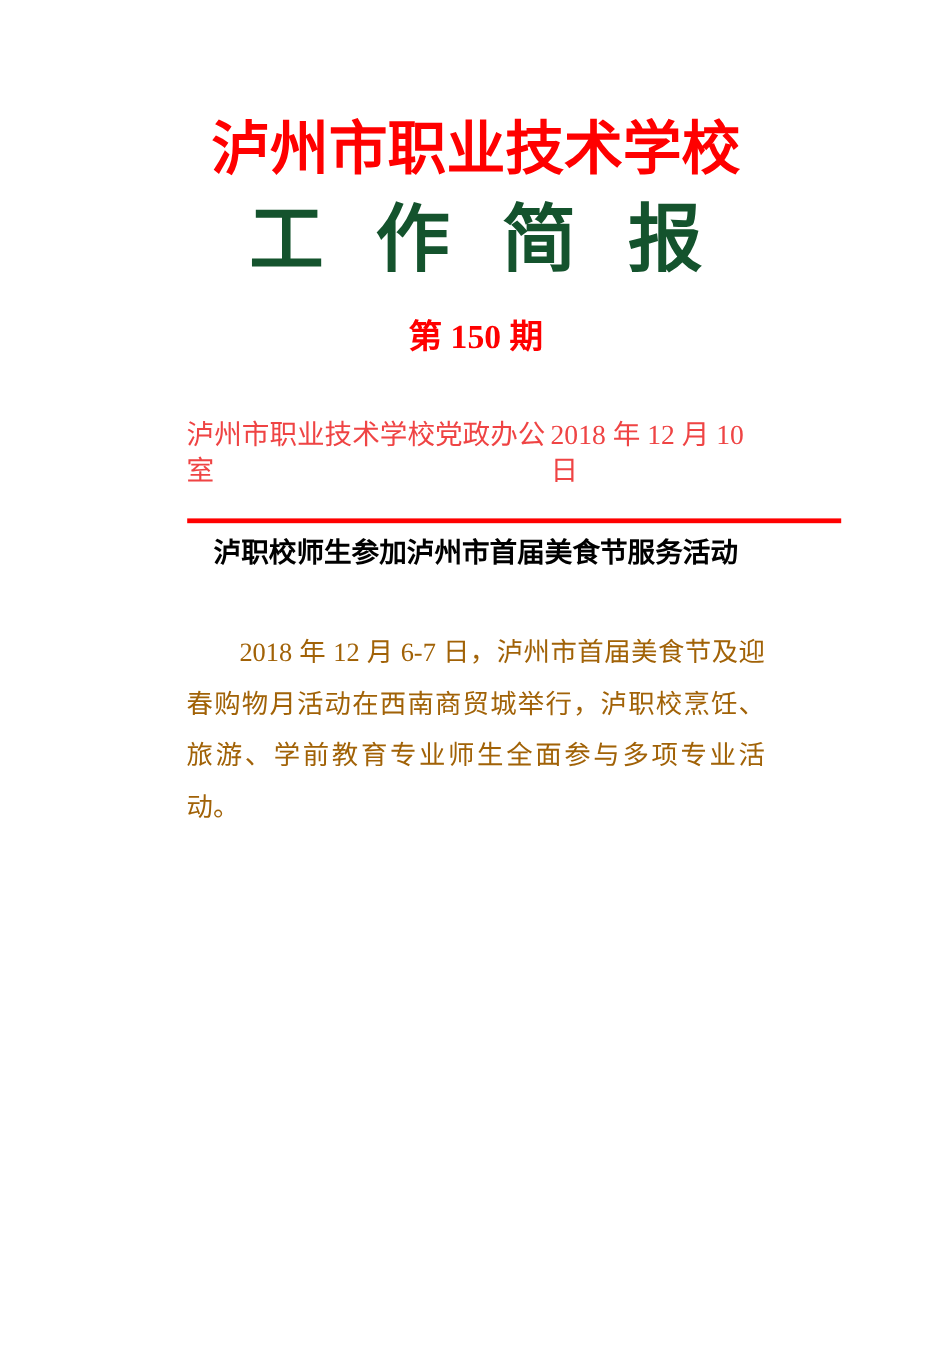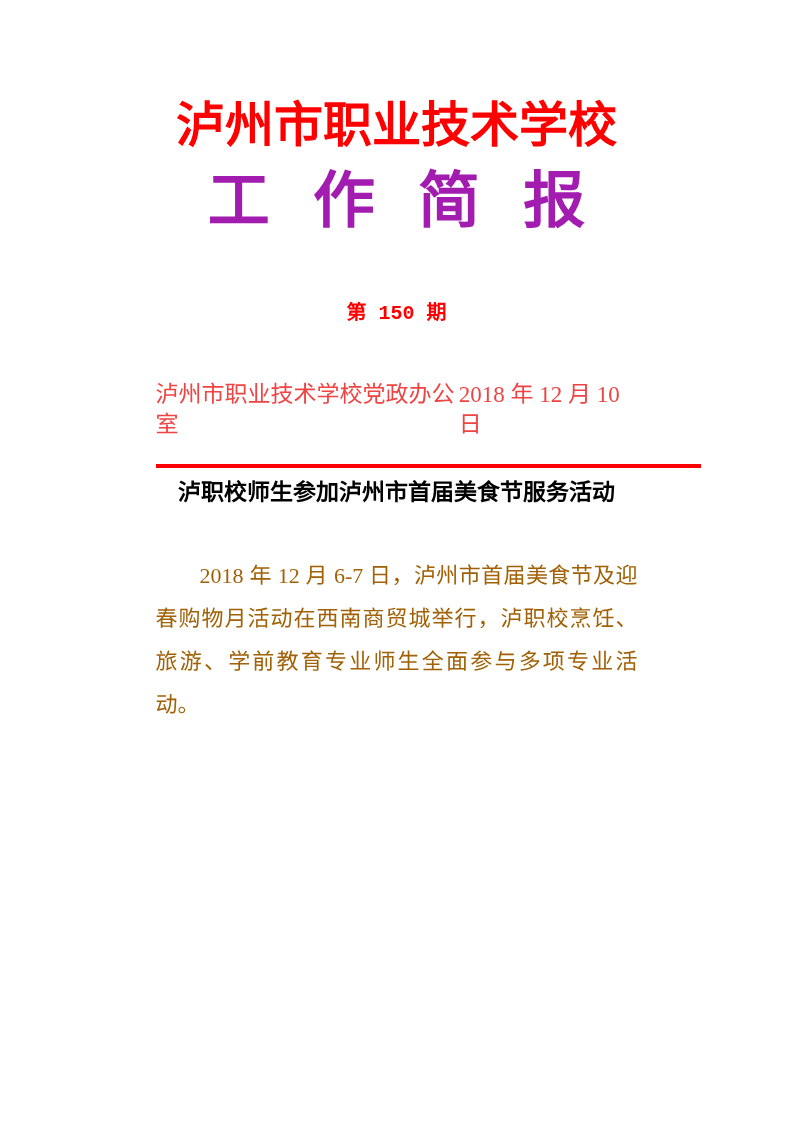--- a/index.html
+++ b/index.html
@@ -32,28 +32,28 @@
     color: #ff0000;
     white-space: nowrap;
   }
   .bulletin-title {
     margin: 8px 0 0 0;
     font-family: "Liberation Sans", "DejaVu Sans", sans-serif;
     font-weight: bold;
     font-size: 62px;
     line-height: 70px;
     word-spacing: 26px;
-    color: #a21caf;
+    color: #14532d;
     white-space: nowrap;
   }
   .issue-number {
-    margin-top: 64px;
-    font-family: Liberation Mono, monospace;
+    margin-top: 32px;
+    font-family: Liberation Serif, serif;
     font-weight: bold;
-    font-size: 20px;
+    font-size: 28px;
     line-height: 28px;
     color: #ff0000;
   }
   .meta-row {
     display: flex;
     justify-content: space-between;
     align-items: baseline;
     margin-top: 52px;
     font-size: 23px;
     line-height: 30px;

